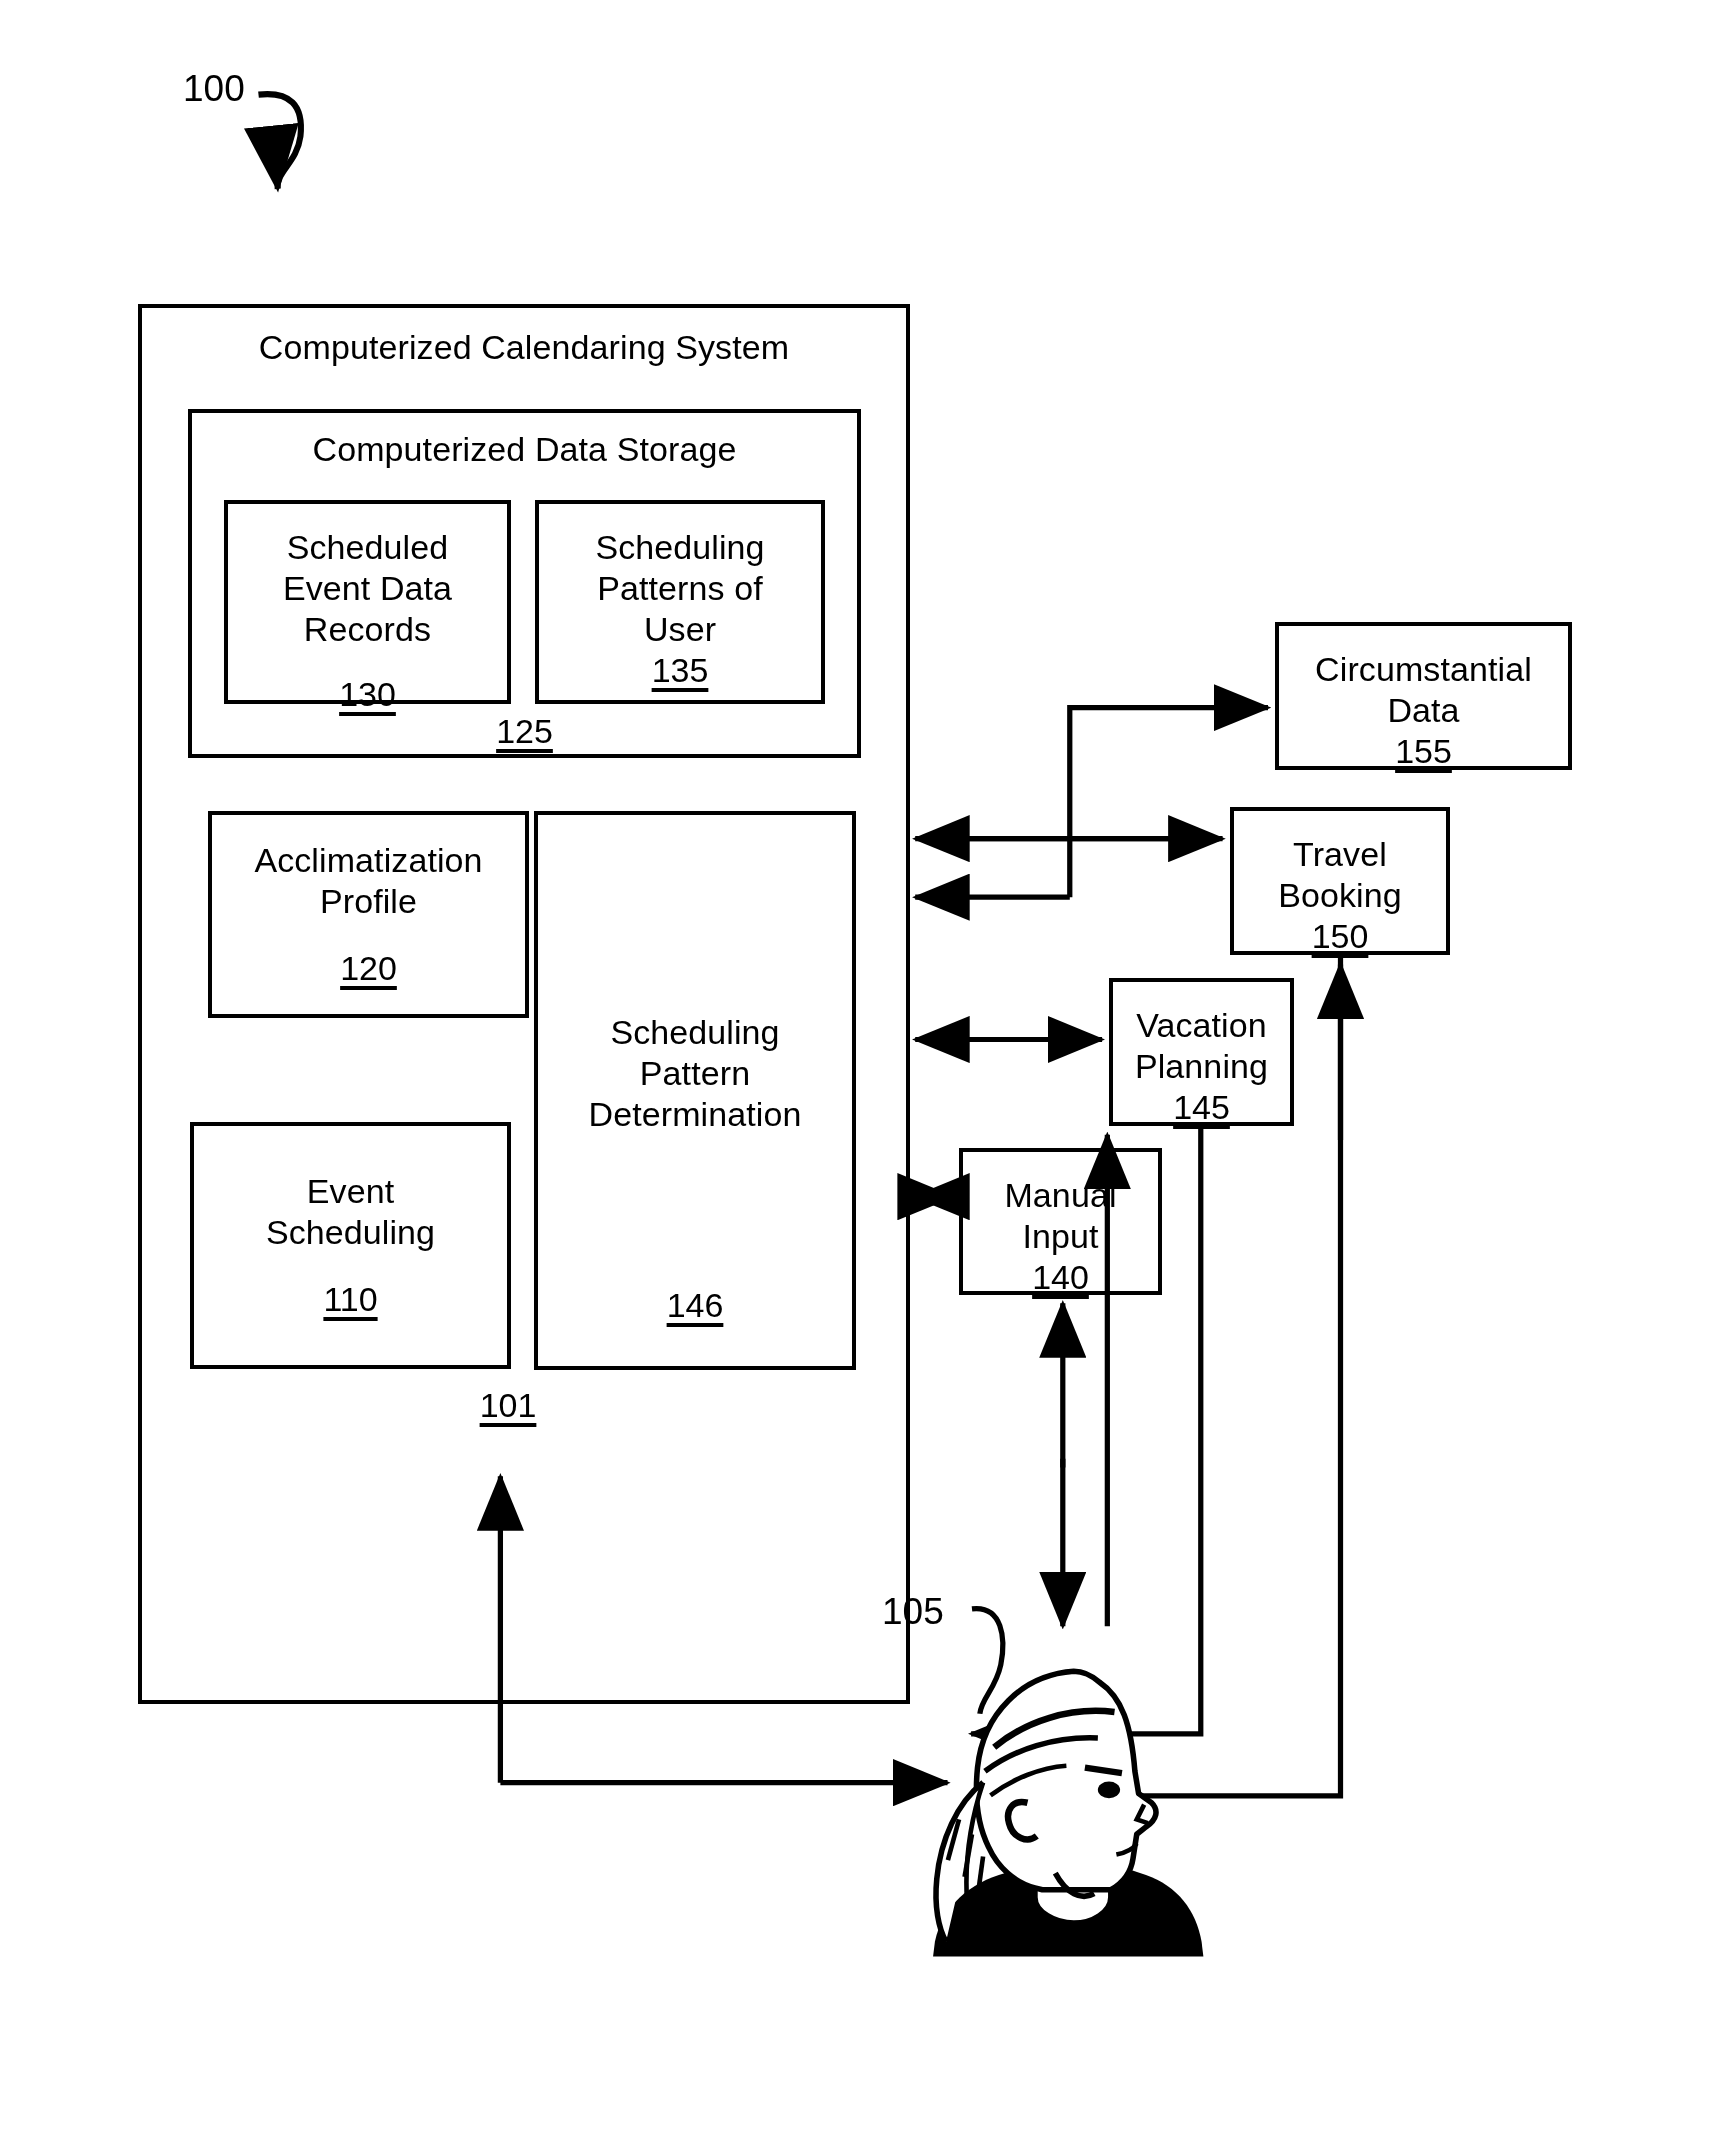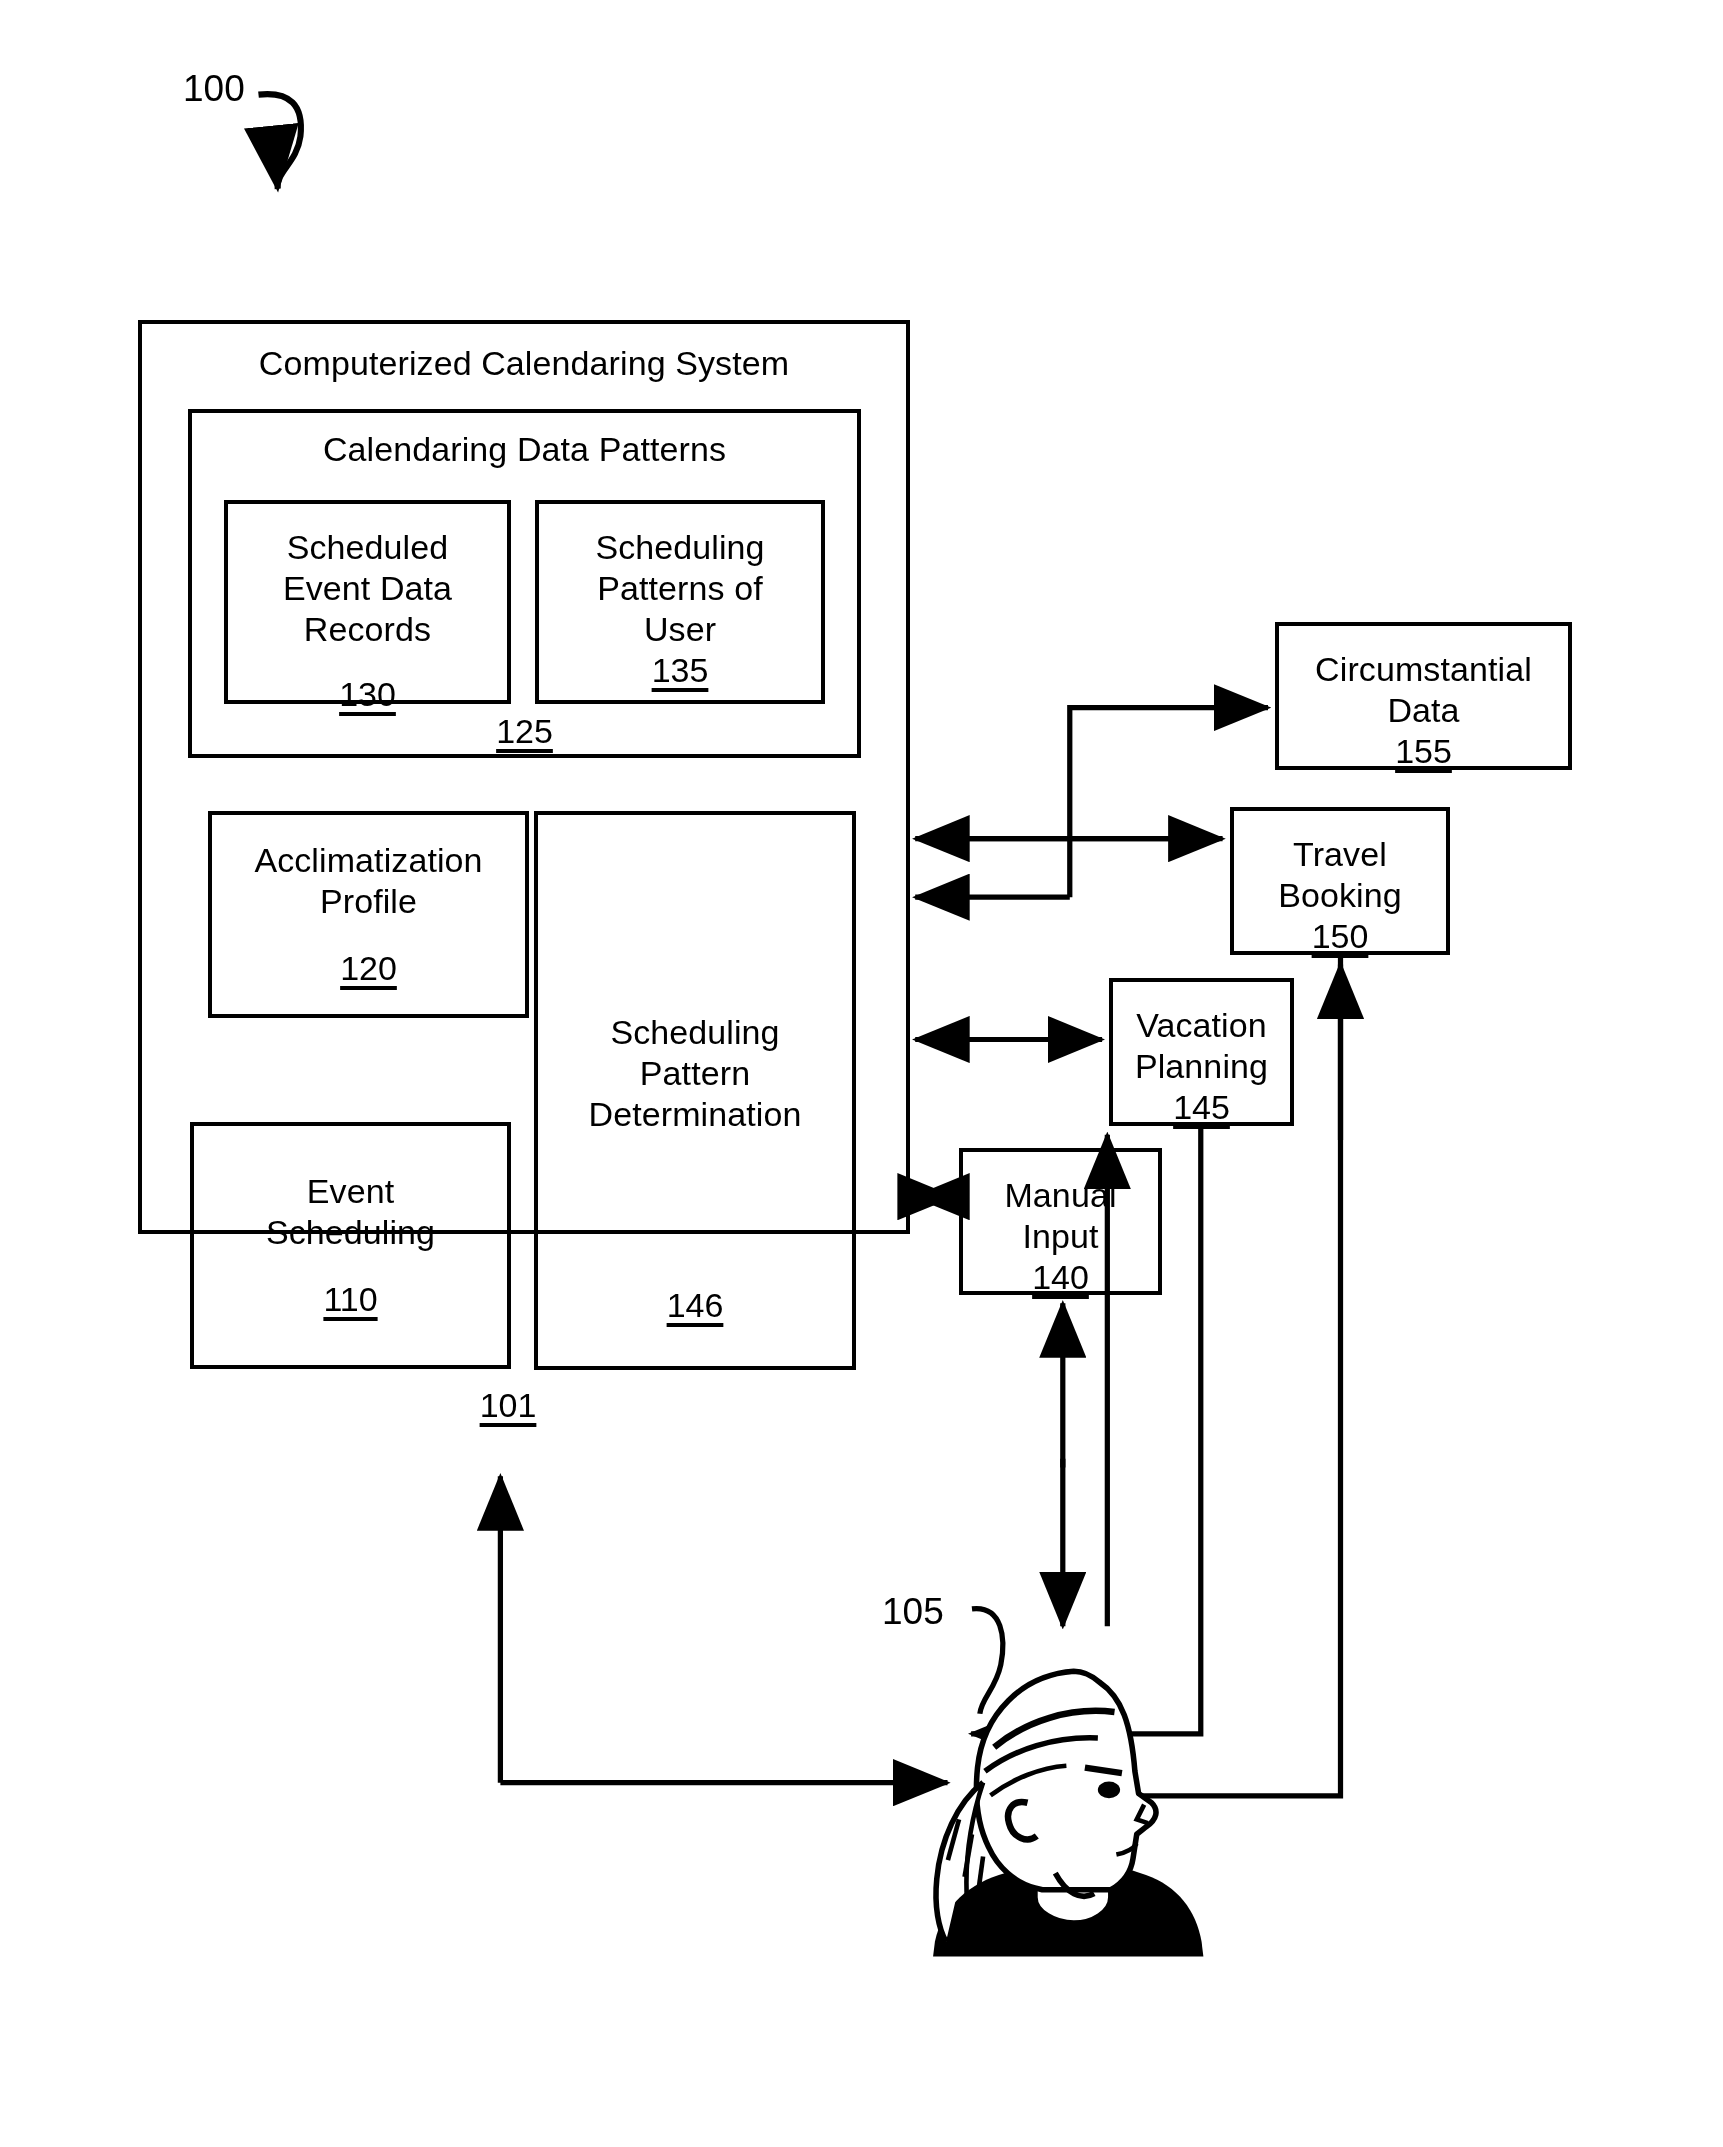--- a/index.html
+++ b/index.html
@@ -16,21 +16,21 @@
   .refnum{font-size:34px;line-height:41px;text-align:center;
           text-decoration:underline;text-underline-offset:6.1px;
           text-decoration-thickness:3.5px;}
   .plainref{position:absolute;font-size:34px;line-height:41px;
             text-align:center;text-decoration:underline;
             text-underline-offset:6.1px;text-decoration-thickness:3.5px;}
   .freetext{position:absolute;font-size:37px;line-height:42px;}
   .figcap{position:absolute;font-weight:bold;font-style:italic;
           font-size:91px;letter-spacing:1.7px;}
   
-  #sys-outer{left:138px;top:320px;width:772px;height:914px;}
+  #sys-outer{left:138px;top:304px;width:772px;height:1400px;}
   #sys-title{margin-top:19px;}
   #storage-box{left:188px;top:409px;width:673px;height:349px;}
   #storage-title{margin-top:15.7px;}
   #sed-box{left:224px;top:500px;width:287px;height:204px;gap:24px;}
   #spu-box{left:535px;top:500px;width:290px;height:204px;}
   #ref125{left:188px;top:711px;width:673px;}
   #accl-box{left:208px;top:811px;width:321px;height:207px;}
   #event-box{left:190px;top:1122px;width:321px;height:247px;}
   #spd-box{left:534px;top:811px;width:322px;height:559px;}
   #ref101{left:138px;top:1385px;width:740px;}
@@ -128,21 +128,21 @@
 
       <path d="M140,226 C152,248 168,256 182,248" fill="none" stroke="#000" stroke-width="6"></path>
     </g>
   </svg>
 
   <div class="box" id="sys-outer">
     <div class="boxlabel" id="sys-title">Computerized Calendaring System</div>
   </div>
 
   <div class="box" id="storage-box">
-    <div class="boxlabel" id="storage-title">Calendaring Data Patterns</div>
+    <div class="boxlabel" id="storage-title">Computerized Data Storage</div>
   </div>
 
   <div class="box inner-pad" id="sed-box">
     <div class="boxlabel">Scheduled
 Event Data
 Records</div>
     <div class="refnum">130</div>
   </div>
 
   <div class="box inner-pad" id="spu-box">

